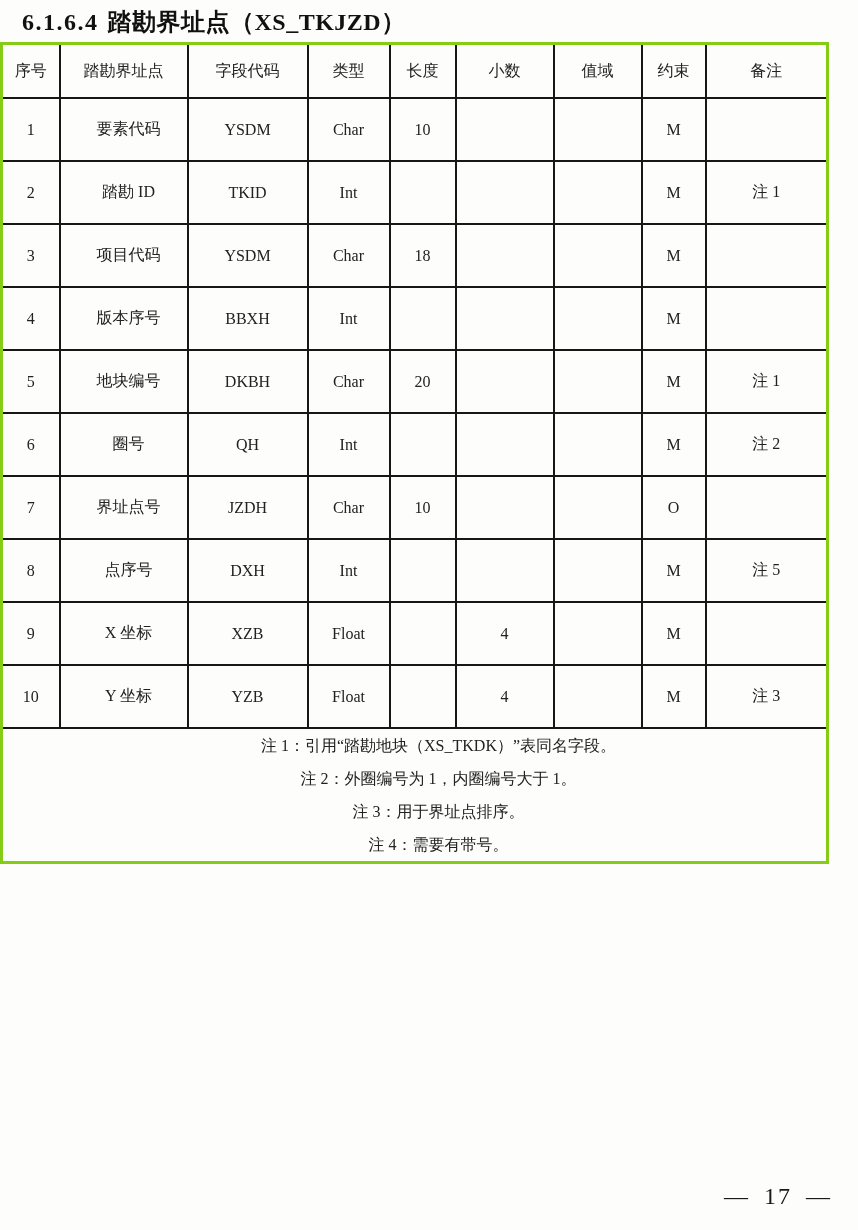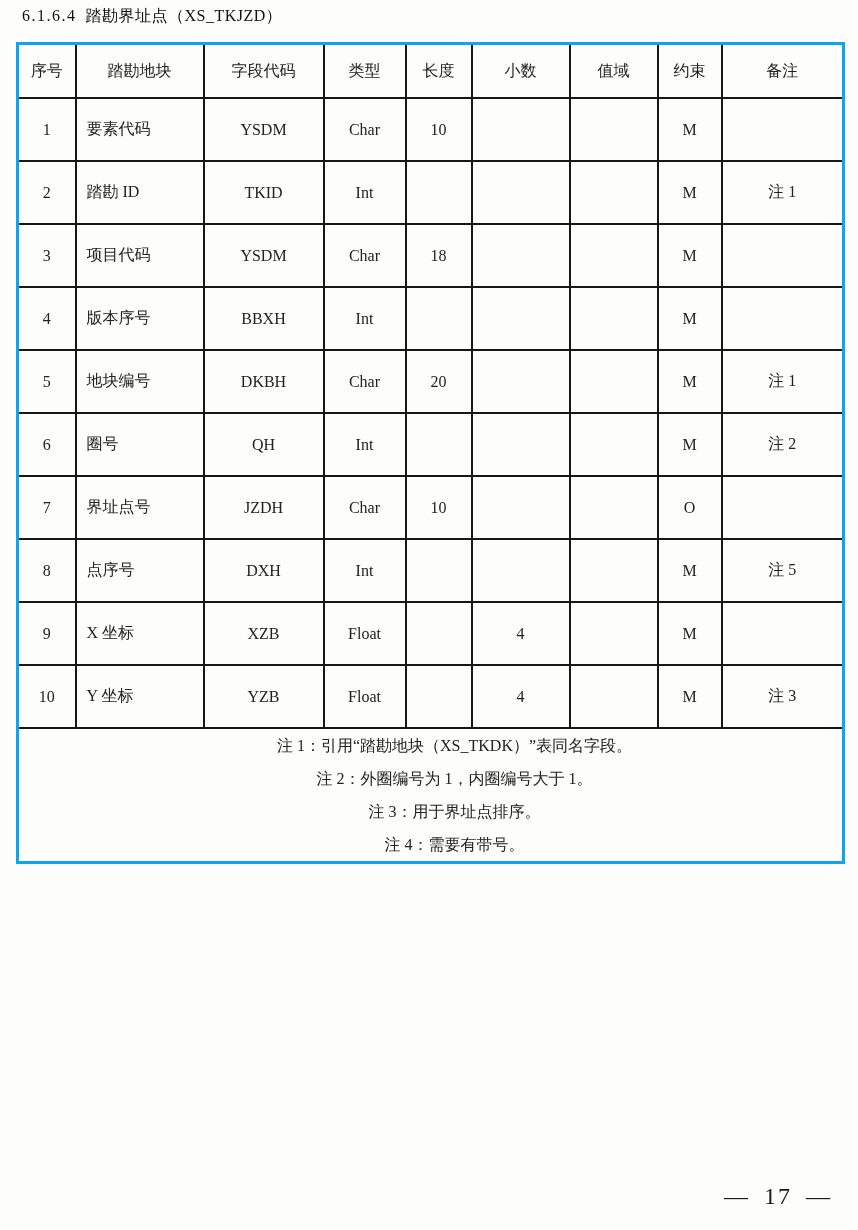--- a/index.html
+++ b/index.html
@@ -14,50 +14,50 @@
     background: #fdfdfc;
     font-family: "Liberation Serif", "DejaVu Serif", serif;
     color: #1c1c1c;
     overflow: hidden;
   }
   .title {
     position: absolute;
     left: 22px;
     top: 6px;
     margin: 0;
-    font-size: 16px;
-    font-weight: normal;
+    font-size: 24px;
+    font-weight: bold;
     letter-spacing: 0.5px;
     color: #111;
   }
   .title .sec-num { margin-right: 9px; letter-spacing: 1.5px; }
   table.spec {
     position: absolute;
-    left: 16px;
+    left: 0;
     top: 42px;
     width: 826px;
     border-collapse: collapse;
     table-layout: fixed;
-    border: 3px solid #0ea5e9;
+    border: 3px solid #84cc16;
     background: #fdfdfc;
   }
   table.spec th, table.spec td {
     border: 2px solid #171717;
     font-size: 16px;
     font-weight: normal;
     text-align: center;
     vertical-align: middle;
     color: #222;
     padding: 0;
     overflow: hidden;
   }
   table.spec thead th { height: 52px; }
   table.spec tbody td.cell { height: 61px; }
   table.spec td.left {
-    text-align: left;
+    text-align: center;
     padding-left: 10px;
   }
   td.notes {
     text-align: left;
     vertical-align: top;
     padding: 10px 12px 8px 10px;
     height: 112px;
   }
   .note-line {
     font-size: 16px;
@@ -93,21 +93,21 @@
       <col style="width:82px">
       <col style="width:66px">
       <col style="width:98px">
       <col style="width:88px">
       <col style="width:64px">
       <col style="width:122px">
     </colgroup>
     <thead>
       <tr id="head-row">
           <th>序号</th>
-          <th>踏勘地块</th>
+          <th>踏勘界址点</th>
           <th>字段代码</th>
           <th>类型</th>
           <th>长度</th>
           <th>小数</th>
           <th>值域</th>
           <th>约束</th>
           <th>备注</th>
         </tr>
     </thead>
     <tbody id="body-rows">

